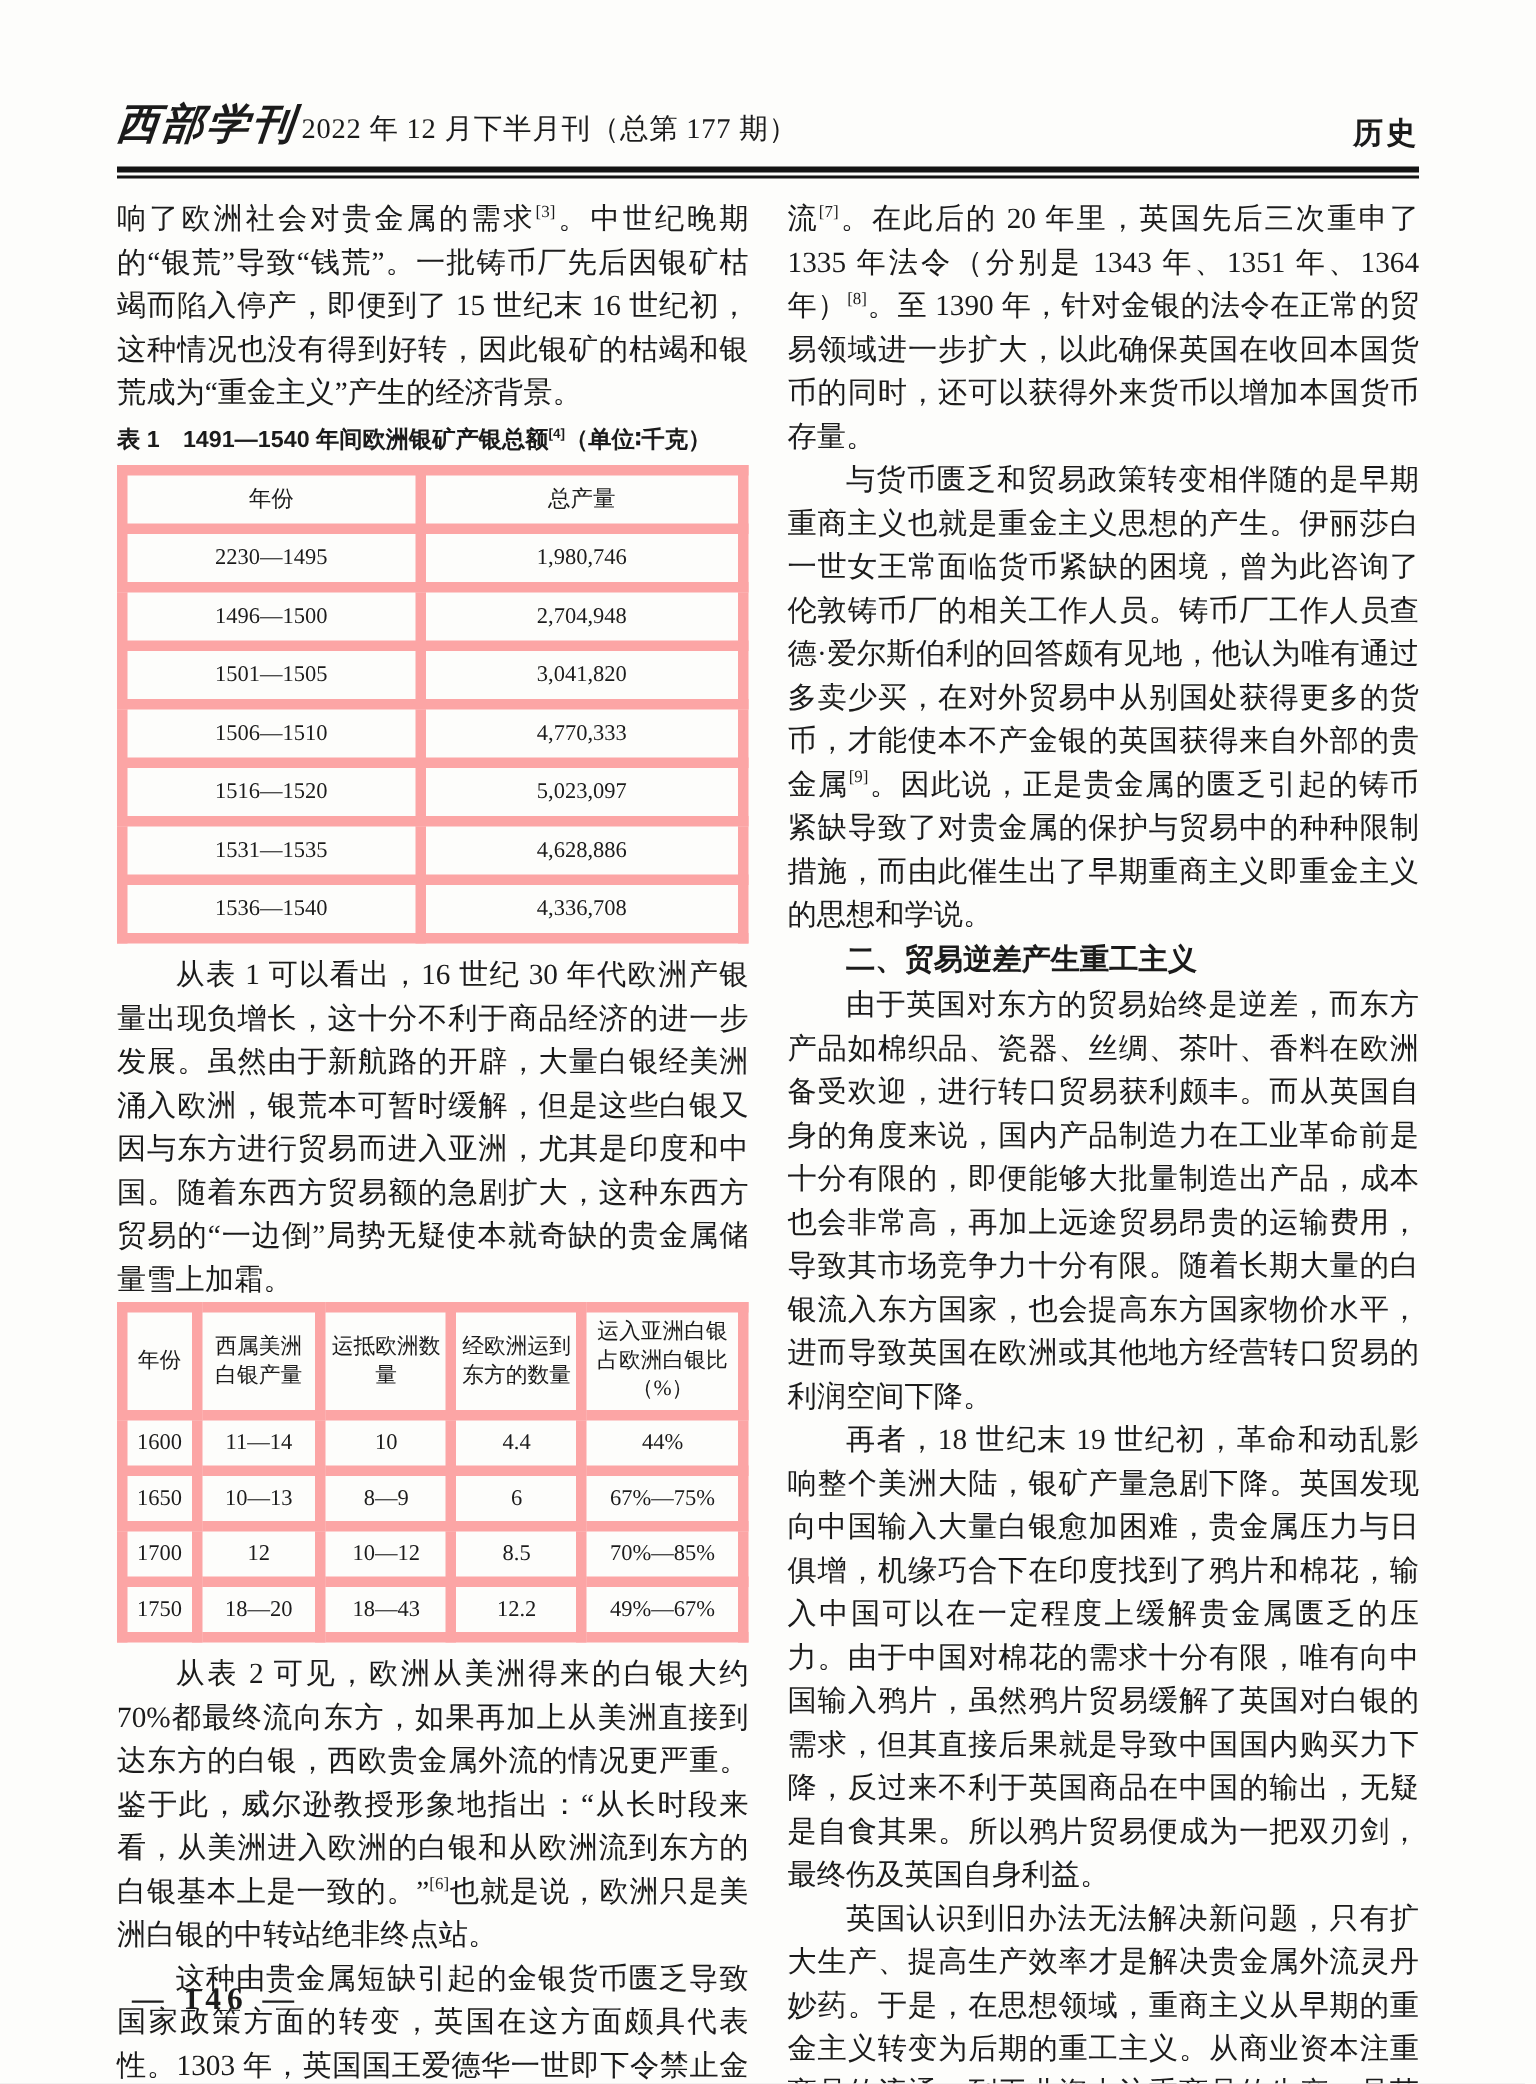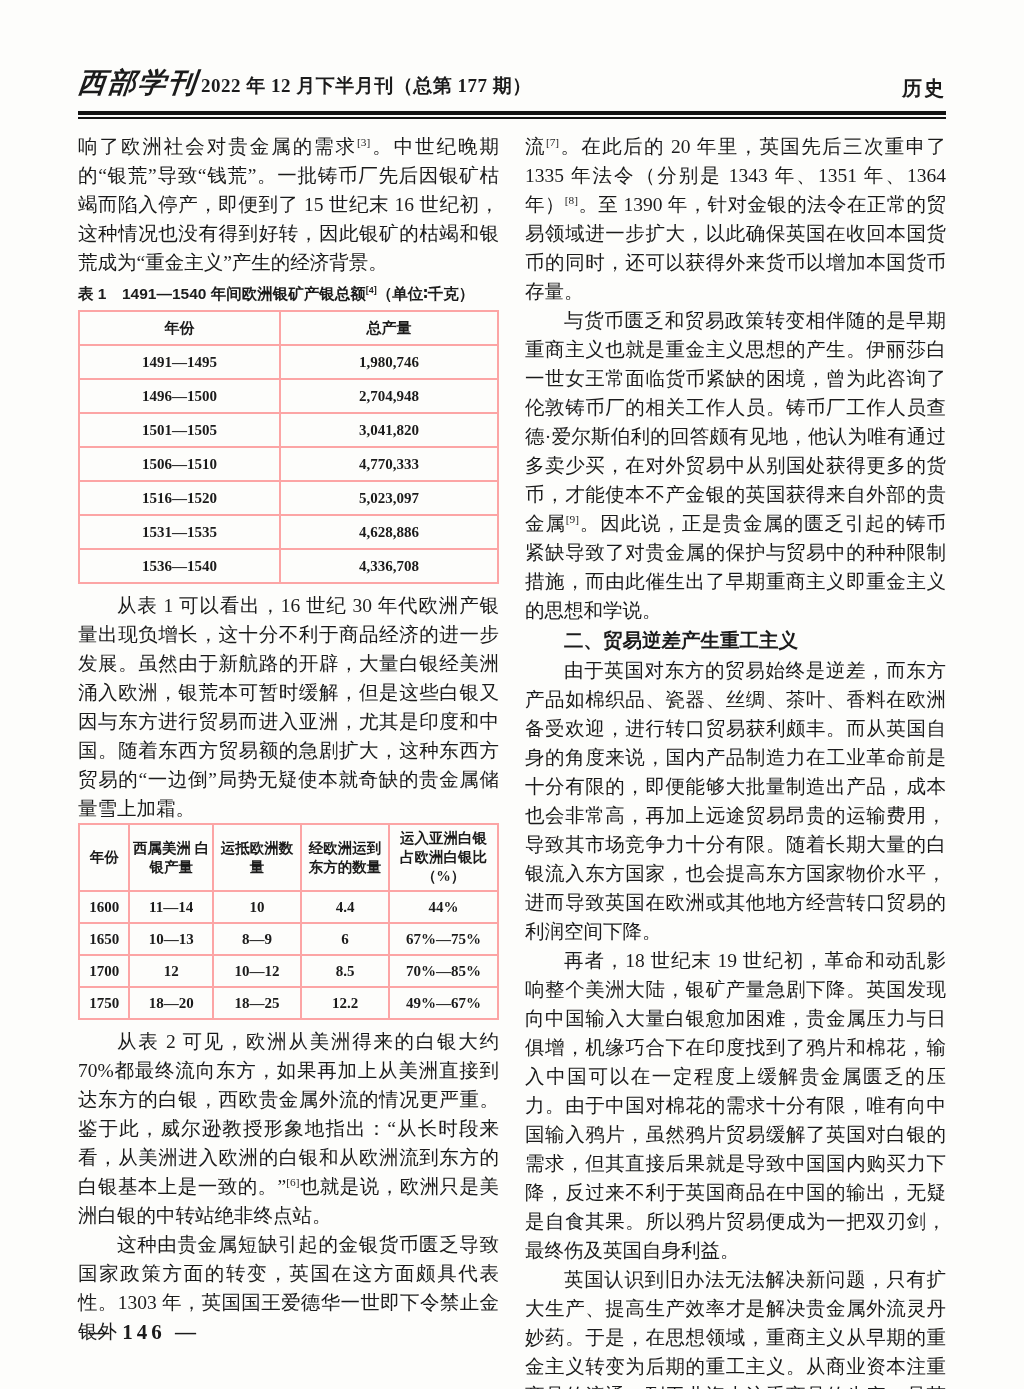--- a/index.html
+++ b/index.html
@@ -15,21 +15,21 @@
     overflow:hidden;
   }
   
   .hdr{display:flex;justify-content:space-between;align-items:flex-end;padding-bottom:9px;}
   .hdr-left{display:flex;align-items:baseline;}
   .logo{
     font-size:28px;font-weight:bold;font-style:italic;
     letter-spacing:2px;transform:skewX(-6deg);display:inline-block;
     margin-right:3px;
   }
-  .issue{font-size:19px;font-weight:bold;letter-spacing:0.5px;}
+  .issue{font-size:19px;font-weight:normal;letter-spacing:0.5px;}
   .section-lbl{font-size:20px;font-weight:bold;letter-spacing:2px;}
   .rule-thick{height:4px;background:#141414;}
   .rule-thin{height:2px;background:#141414;margin-top:2px;}
   
   .columns{display:flex;gap:26px;margin-top:13px;}
   .col{flex:1;min-width:0;font-size:19.5px;line-height:29px;text-align:justify;}
   .col p{margin:0;text-indent:2em;}
   .col p.noindent{text-indent:0;}
   sup{font-size:0.58em;vertical-align:super;line-height:0;}
   h3.sec{
@@ -37,22 +37,22 @@
     font-family:"Liberation Sans","DejaVu Sans",sans-serif;font-weight:700;
   }
   
   .tcaption{
     font-family:"Liberation Sans","DejaVu Sans",sans-serif;
     font-weight:700;font-size:15.5px;line-height:22px;
     text-align:left;margin:6px 0 5px 0;text-indent:0;
   }
   table{width:100%;border-collapse:collapse;border:2px solid #222;margin:0 0 7px 0;}
   th,td{
-    border:2px solid #fca5a5;text-align:center;vertical-align:middle;
-    font-weight:bold;font-size:15px;line-height:19px;padding:5px 2px;
+    border:7px solid #fca5a5;text-align:center;vertical-align:middle;
+    font-weight:normal;font-size:15px;line-height:19px;padding:5px 2px;
   }
   .t1 th,.t1 td{height:22px;}
   .t1 col.c-year{width:48%;}
   .t2 th{font-size:14.5px;padding:4px 2px;}
   .t2 td{height:20px;}
   .t2 col.c0{width:12%;}
   .t2 col.c1{width:20%;}
   .t2 col.c2{width:21%;}
   .t2 col.c3{width:21%;}
   .t2 col.c4{width:26%;}
@@ -91,21 +91,21 @@
             <col>
           </colgroup>
         <thead>
           <tr>
             <th>年份</th>
             <th>总产量</th>
           </tr>
         </thead>
         <tbody>
           <tr>
-              <td>1491—1495</td>
+              <td>2230—1495</td>
               <td>1,980,746</td>
             </tr>
           <tr>
               <td>1496—1500</td>
               <td>2,704,948</td>
             </tr>
           <tr>
               <td>1501—1505</td>
               <td>3,041,820</td>
             </tr>
@@ -165,21 +165,21 @@
           <tr>
               <td>1700</td>
               <td>12</td>
               <td>10—12</td>
               <td>8.5</td>
               <td>70%—85%</td>
             </tr>
           <tr>
               <td>1750</td>
               <td>18—20</td>
-              <td>18—25</td>
+              <td>18—43</td>
               <td>12.2</td>
               <td>49%—67%</td>
             </tr>
         </tbody>
       </table>
 
       <p>从表 2 可见，欧洲从美洲得来的白银大约 70%都最终流向东方，如果再加上从美洲直接到达东方的白银，西欧贵金属外流的情况更严重。鉴于此，威尔逊教授形象地指出：“从长时段来看，从美洲进入欧洲的白银和从欧洲流到东方的白银基本上是一致的。”<sup>[6]</sup>也就是说，欧洲只是美洲白银的中转站绝非终点站。</p>
       <p>这种由贵金属短缺引起的金银货币匮乏导致国家政策方面的转变，英国在这方面颇具代表性。1303 年，英国国王爱德华一世即下令禁止金银外</p>
     </section>
 

